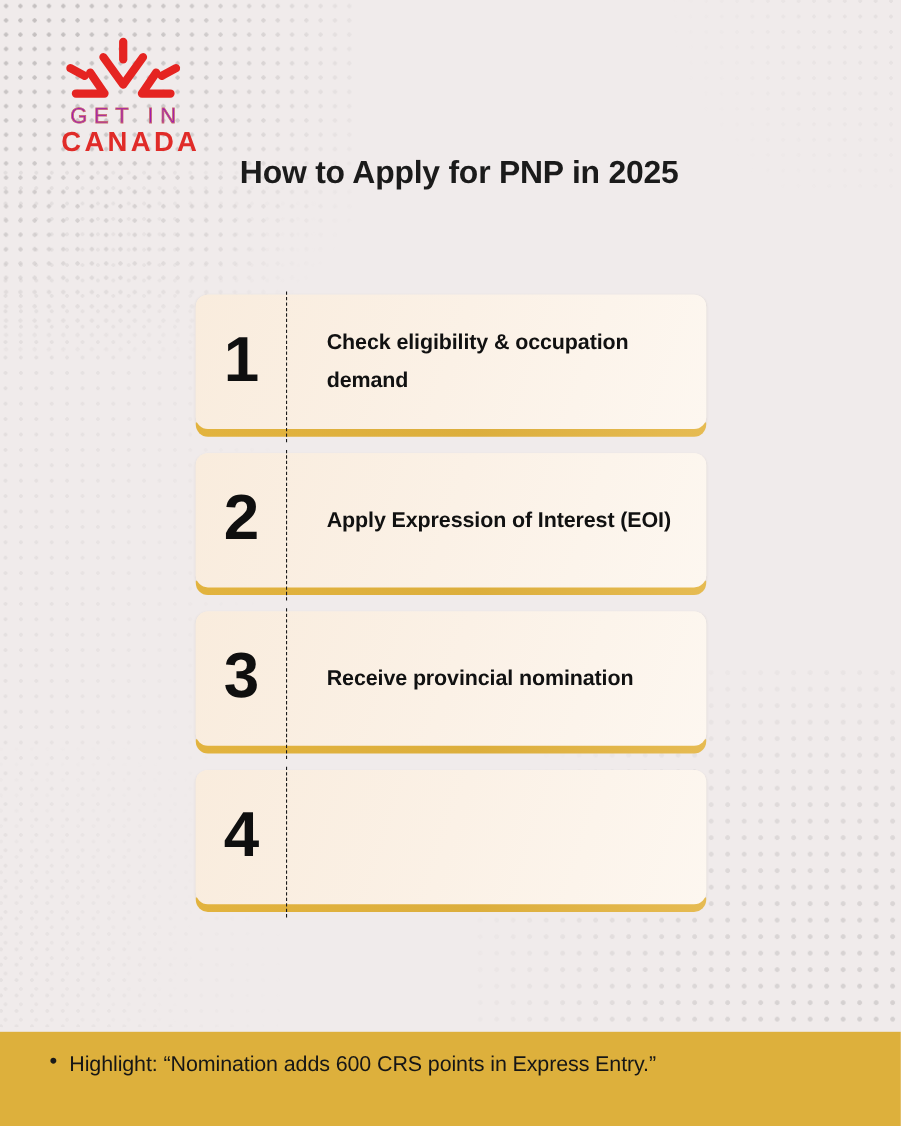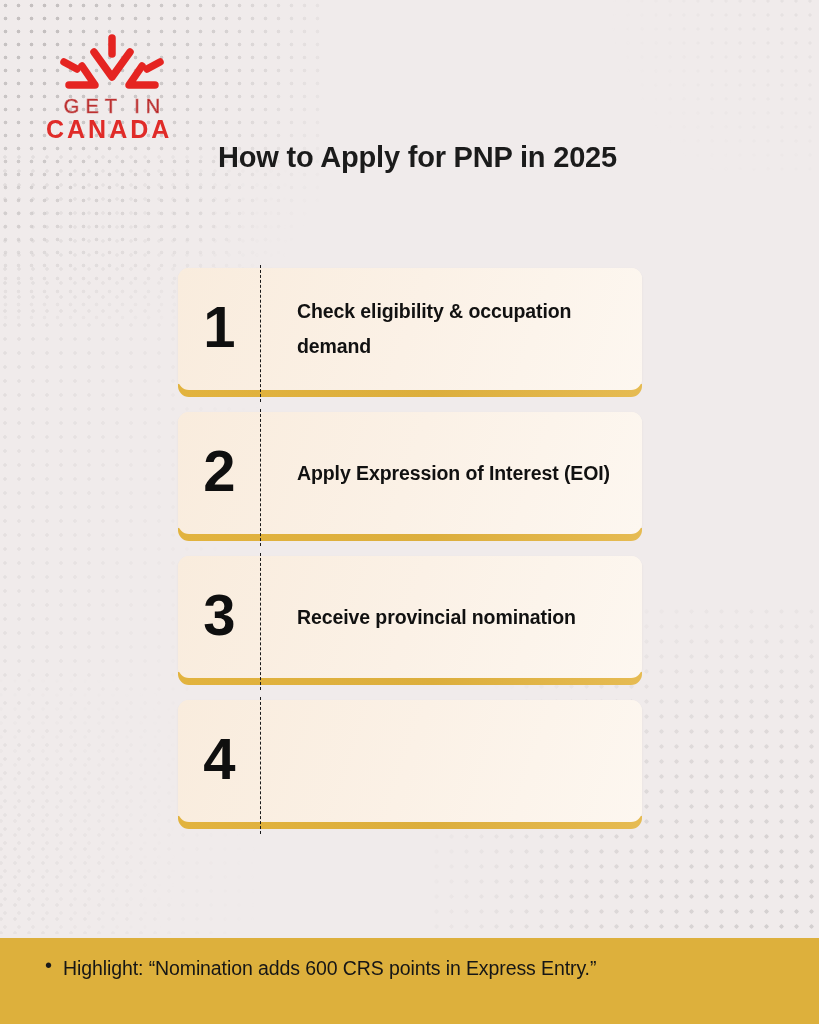--- a/index.html
+++ b/index.html
@@ -100,34 +100,34 @@
   .logo-wordmark {
     margin-top: 1px;
     margin-left: 2px;
     line-height: 1;
   }
   .logo-getin {
     font-family: "Liberation Sans", sans-serif;
     font-size: 20px;
     font-weight: 400;
     letter-spacing: 6px;
-    color: #b91c1c;
+    color: #a21caf;
     -webkit-text-stroke: 0.7px #c96b6b;
     display: block;
     text-align: center;
     padding-left: 4px;
   }
   .logo-canada {
     font-family: "Liberation Sans", sans-serif;
     font-size: 25px;
     font-weight: 700;
     letter-spacing: 3px;
     color: #e02b28;
     display: block;
-    text-align: left;
+    text-align: right;
     margin-top: 1px;
     padding-left: 2px;
   }
 
   
   #title {
     position: absolute;
     left: 180px;
     top: 136px;
     width: 475px;

